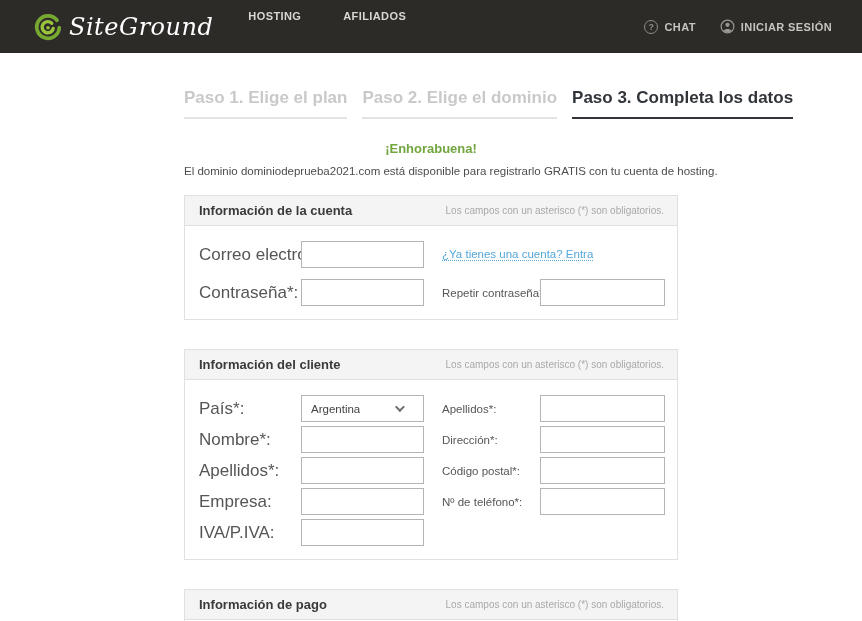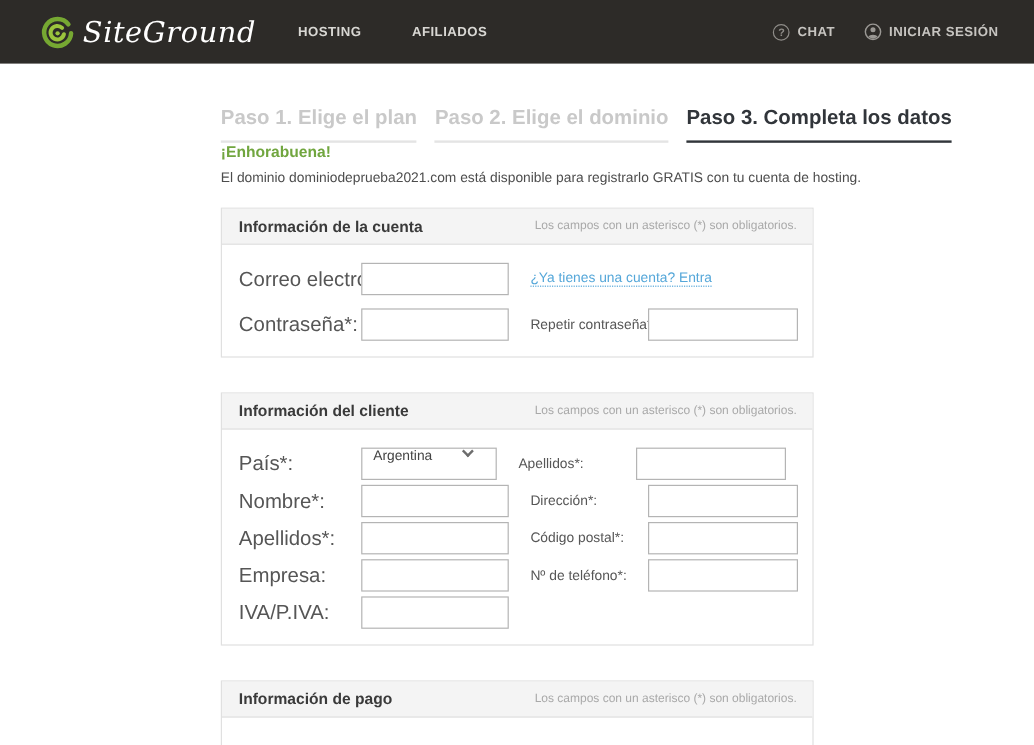--- a/index.html
+++ b/index.html
@@ -1,59 +1,59 @@
 <!DOCTYPE html>
 <html><head>
 <meta charset="utf-8">
 <style>
   * { margin:0; padding:0; box-sizing:border-box; }
   html,body { width:862px; height:621px; overflow:hidden; background:#fff;
     font-family:"Liberation Sans","DejaVu Sans",sans-serif; }
 
   
-  .topnav { height:53px; background:#2d2b28; display:flex; align-items:center; padding:0 30px 0 33px; }
+  .topnav { height:53px; background:#2d2b28; display:flex; padding:0 30px 0 33px; }
   .brand { display:flex; align-items:center; gap:6px; cursor:pointer; }
   .brand-text { color:#ffffff; font-size:24px; letter-spacing:0.5px; font-family:"DejaVu Serif","Liberation Serif",serif; font-style:italic; }
   .menu { display:flex; margin-left:22px;gap:16px; }
   .menu-item { color:#d8d7d3; font-size:11px; font-weight:bold; letter-spacing:0.4px; padding:10px 13px; cursor:pointer; white-space:nowrap; }
   .nav-right { margin-left:auto; display:flex; align-items:center; gap:24px; }
   .nav-util { display:flex; align-items:center; gap:6px; color:#c6c4c0; font-size:11px; font-weight:bold; letter-spacing:0.4px; cursor:pointer; white-space:nowrap; }
   .qicon { width:14px; height:14px; border:1px solid #8f8d89; border-radius:50%; color:#8f8d89;
     font-size:9px; font-weight:bold; display:flex; align-items:center; justify-content:center; }
 
   
   .content { width:494px; margin:0 auto; }
 
   .steps { display:flex; gap:15px; margin-top:35px; }
   .step { flex:1; font-size:17px; font-weight:bold; color:#c9c9c9; padding-bottom:9px;
     border-bottom:2px solid #e4e4e4; cursor:pointer; white-space:nowrap; }
   .step.active { color:#31353a; border-bottom-color:#31353a; }
 
-  .banner { text-align:left; }
+  .banner { text-align:center; margin-top:22px; }
   .banner-title { color:#71a63f; font-weight:bold; font-size:13px; }
   .banner-msg { margin-top:9px; font-size:11.5px; color:#4d4d4d; white-space:nowrap; }
 
   .section { border:1px solid #e0e0e0; margin-top:29px; background:#fff; }
   .section.first { margin-top:18px; }
   .section-header { display:flex; justify-content:space-between; align-items:center;
     background:#f4f4f4; border-bottom:1px solid #e0e0e0; padding:7px 13px 7px 14px; }
   .section-title { font-size:13px; font-weight:bold; color:#3a3a3a; }
   .section-note { font-size:10px; color:#a9a9a9; }
   .section-body { padding:15px 12px 13px 14px; }
 
   .row { display:flex; align-items:center; }
   .acct .row { margin-bottom:11px; }
   .client .row { margin-bottom:4px; }
   .row:last-child { margin-bottom:0; }
   .lbl { width:102px; flex-shrink:0; font-size:17px; color:#565656; white-space:nowrap; }
   .lbl2 { width:98px; flex-shrink:0; margin-left:18px; font-size:11.5px; color:#565656; white-space:nowrap; }
   input.txt { width:123px; height:27px; border:1px solid #b4b4b4; background:#fff; padding:0 7px; font-size:12px; color:#333; }
   input.txt2 { width:125px; }
 
-  .select { width:113px; height:27px; border:1px solid #b4b4b4; display:flex; align-items:flex-start;
+  .select { width:123px; height:27px; border:1px solid #b4b4b4; display:flex; align-items:center;
     justify-content:space-between; padding:0 21px 0 9px; cursor:pointer; background:#fff; }
   .select-value { font-size:11.5px; color:#444; }
   .chev { width:7px; height:7px; border-right:2px solid #6d6d6d; border-bottom:2px solid #6d6d6d;
     transform:rotate(45deg) translateY(-2px); }
 
   .link { margin-left:18px; font-size:11.5px; color:#55a7d9; text-decoration:none;
     border-bottom:1px dotted #55a7d9; white-space:nowrap; cursor:pointer; }
 </style>
 </head>
 <body>

